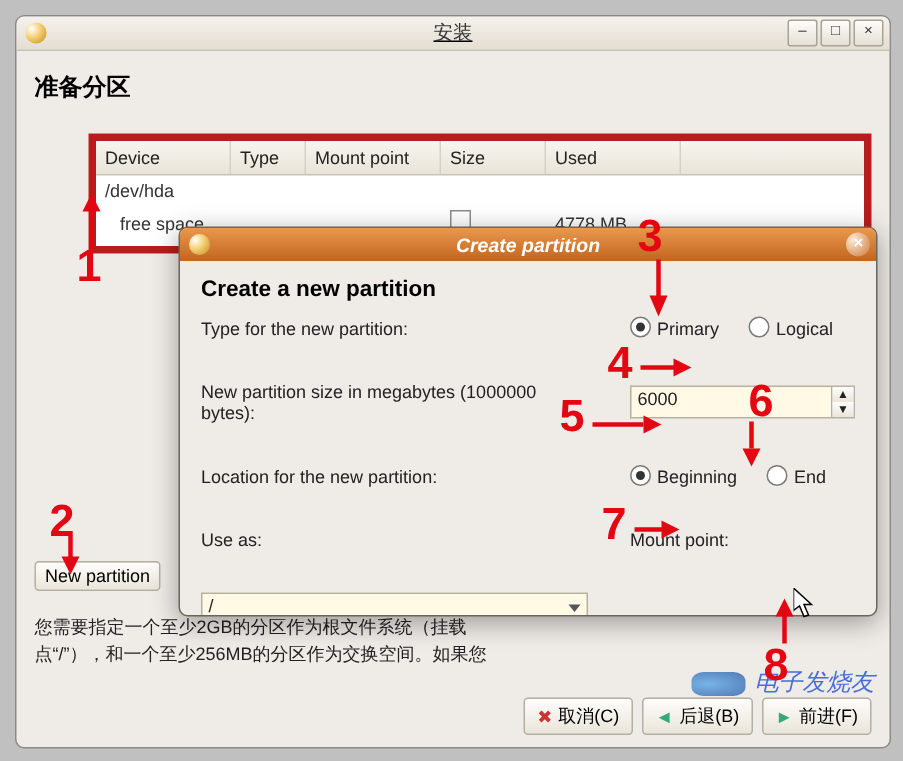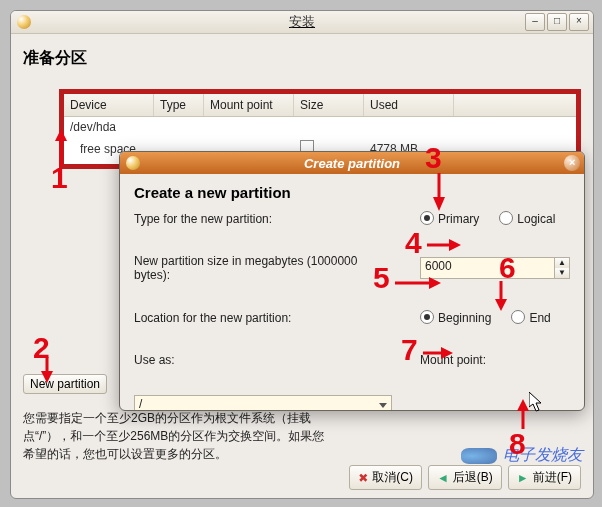--- a/index.html
+++ b/index.html
@@ -348,21 +348,20 @@
       </div>
     </div>
   </div>
 
   <span class="btn small new-part-btn">New partition</span>
   <span class="btn small new-part-btn2truncated">撤</span>
 
   <div class="hint">
     <span>您需要指定一个至少2GB的分区作为根文件系统（挂载</span><br>
     <span>点“/”），和一个至少256MB的分区作为交换空间。如果您</span><br>
-    <span>希望的话，您也可以设置更多的分区。</span>
   </div>
 
   <div class="footer">
     <span class="btn">
       <span style="color:#c33;">✖</span>
       <span>取消(C)</span>
     </span>
     <span class="btn">
       <span style="color:#3a7;">◄</span>
       <span>后退(B)</span>

